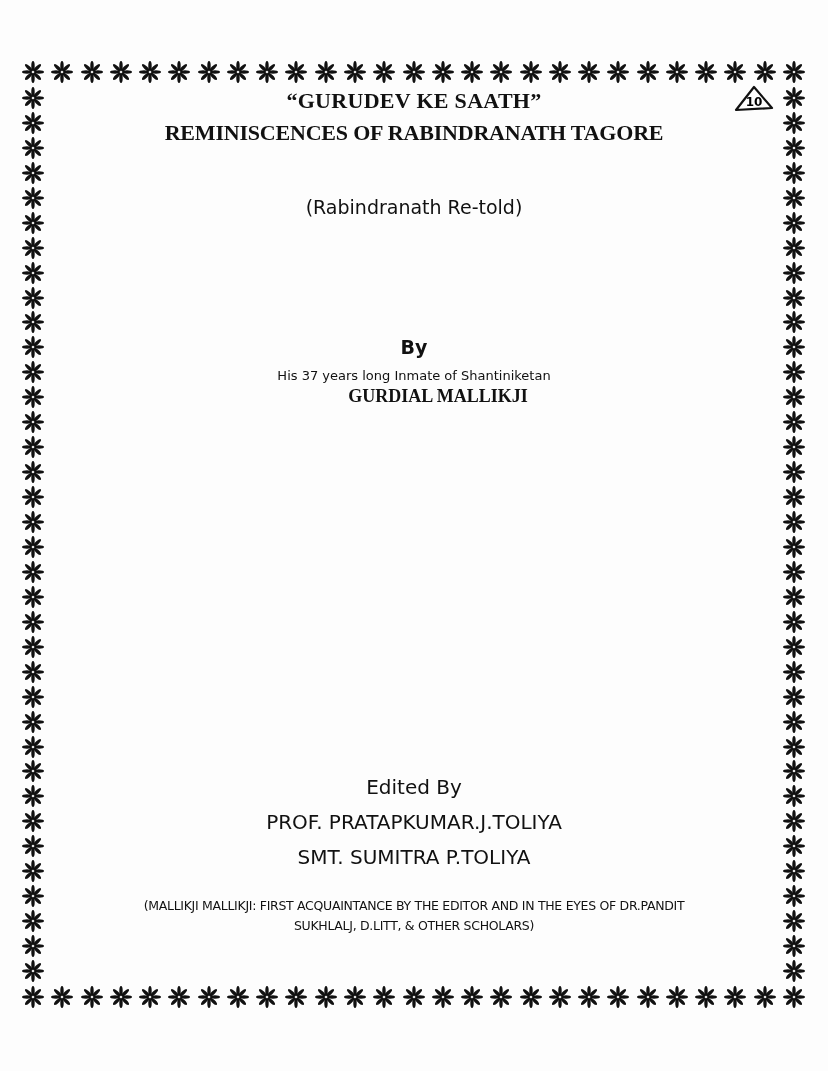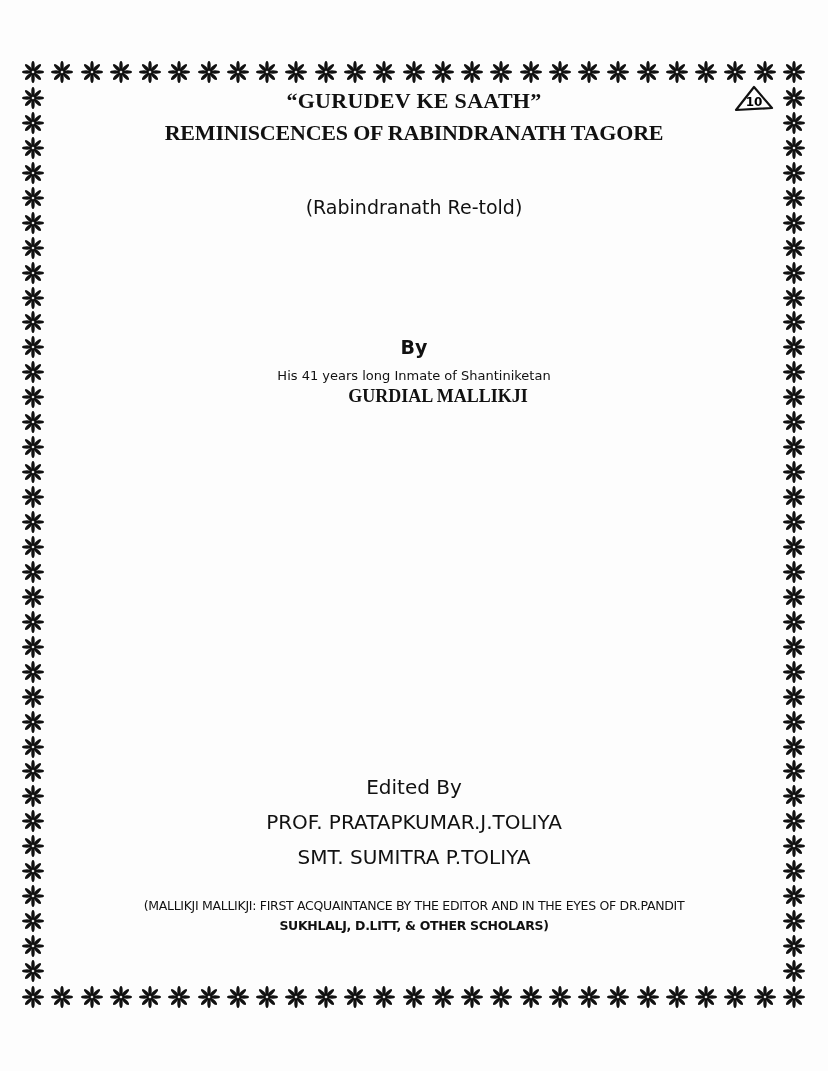--- a/index.html
+++ b/index.html
@@ -12,21 +12,21 @@
   #title1 { top:88px; font-size:22px; font-weight:bold; letter-spacing:0.3px; }
   #title2 { top:120px; font-size:22px; font-weight:bold; letter-spacing:-0.2px; }
   #subtitle { top:196px; font-size:19px; }
   #by { top:336px; font-size:19px; font-weight:bold; }
   #inmate { top:368px; font-size:13px; }
   #author { top:386px; font-size:18px; font-weight:bold;padding-left:24px; }
   #edited { top:775px; font-size:20px; }
   #ed1 { top:810px; font-size:20px; }
   #ed2 { top:845px; font-size:20px; }
   #note1 { top:898px; font-size:12.5px; letter-spacing:-0.3px; }
-  #note2 { top:918px; font-size:12.5px; letter-spacing:-0.3px;font-weight:bold; }
+  #note2 { top:918px; font-size:12.5px; letter-spacing:-0.3px; }
   #page-mark { position:absolute; left:732px; top:84px; width:44px; height:30px; }
 </style>
 </head>
 <body>
 
 <div id="border">
     <div class="star" style="left: 22px; top: 61px;">
       <svg viewBox="-11 -11 22 22">
         <ellipse cx="0" cy="-6" rx="1.7" ry="5" fill="#111111" transform="rotate(0)"></ellipse>
         <ellipse cx="0" cy="-6" rx="1.7" ry="5" fill="#111111" transform="rotate(45)"></ellipse>
@@ -1544,19 +1544,19 @@
   <svg viewBox="0 0 44 30" width="44" height="30">
     <path d="M4 26 L22 3 L40 24 Z" fill="none" stroke="#111" stroke-width="2.2" stroke-linejoin="round"></path>
     <text x="22" y="22" font-size="12" text-anchor="middle" font-family="DejaVu Sans, sans-serif" font-weight="bold">10</text>
   </svg>
 </div>
 
 <div id="title1" class="center serif">“GURUDEV KE SAATH”</div>
 <div id="title2" class="center serif">REMINISCENCES OF RABINDRANATH TAGORE</div>
 <div id="subtitle" class="center sans">(Rabindranath Re-told)</div>
 <div id="by" class="center sans">By</div>
-<div id="inmate" class="center sans">His 41 years long Inmate of Shantiniketan</div>
+<div id="inmate" class="center sans">His 37 years long Inmate of Shantiniketan</div>
 <div id="author" class="center serif">GURDIAL MALLIKJI</div>
 <div id="edited" class="center sans">Edited By</div>
 <div id="ed1" class="center sans">PROF. PRATAPKUMAR.J.TOLIYA</div>
 <div id="ed2" class="center sans">SMT. SUMITRA P.TOLIYA</div>
 <div id="note1" class="center sans">(MALLIKJI MALLIKJI: FIRST ACQUAINTANCE BY THE EDITOR AND IN THE EYES OF DR.PANDIT</div>
 <div id="note2" class="center sans">SUKHLALJ, D.LITT, &amp; OTHER SCHOLARS)</div>
 
 </body></html>

